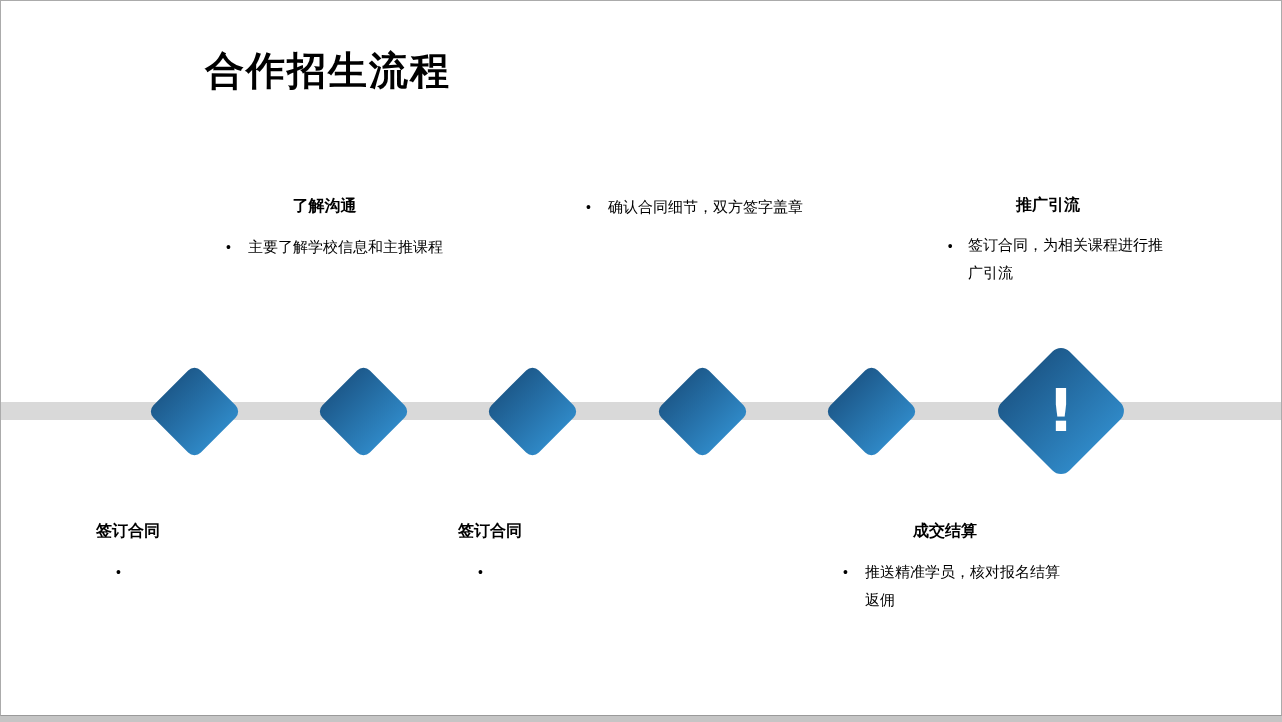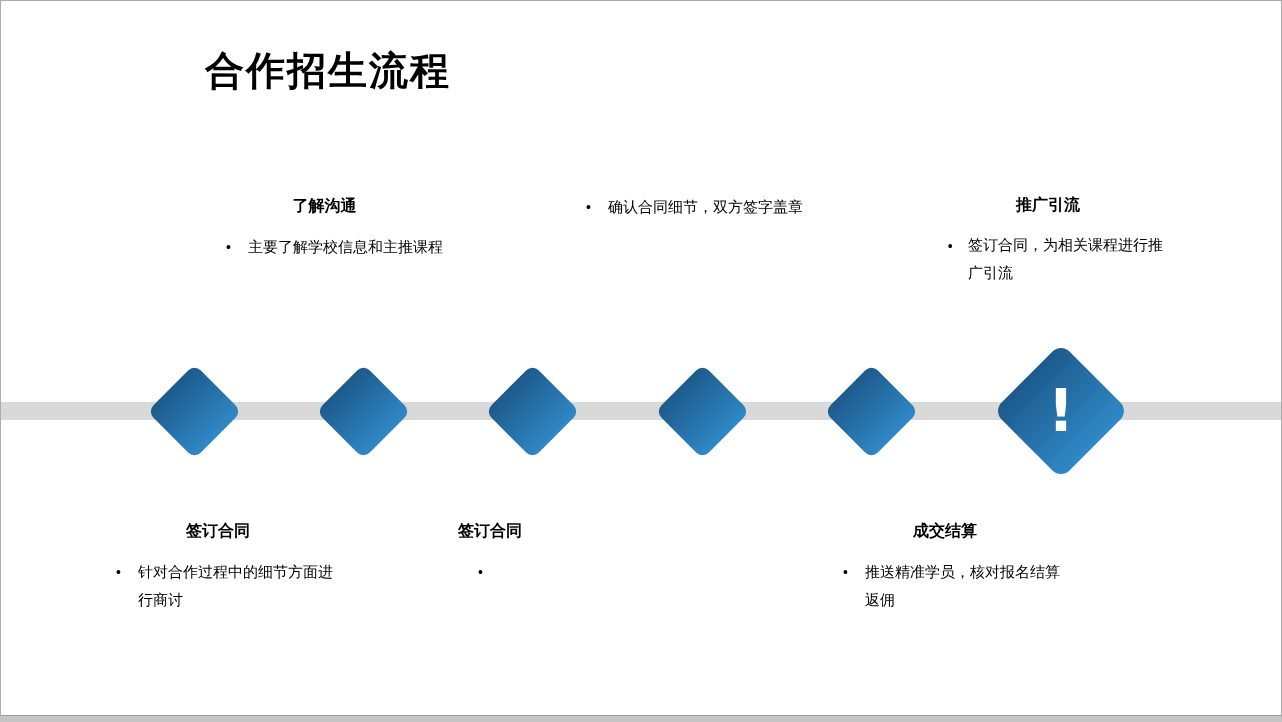--- a/index.html
+++ b/index.html
@@ -141,21 +141,20 @@
       <div class="bullet">
         <span class="dot">•</span>
         <span class="btext">签订合同，为相关课程进行推广引流</span>
       </div>
     </div>
 
     <div class="step step-b1">
       <h2 class="step-heading">签订合同</h2>
       <div class="bullet">
         <span class="dot">•</span>
-        <span class="btext">针对合作过程中的细节方面进行商讨</span>
       </div>
     </div>
 
     <div class="step step-b2">
       <h2 class="step-heading">签订合同</h2>
       <div class="bullet">
         <span class="dot">•</span>
       </div>
     </div>
 

